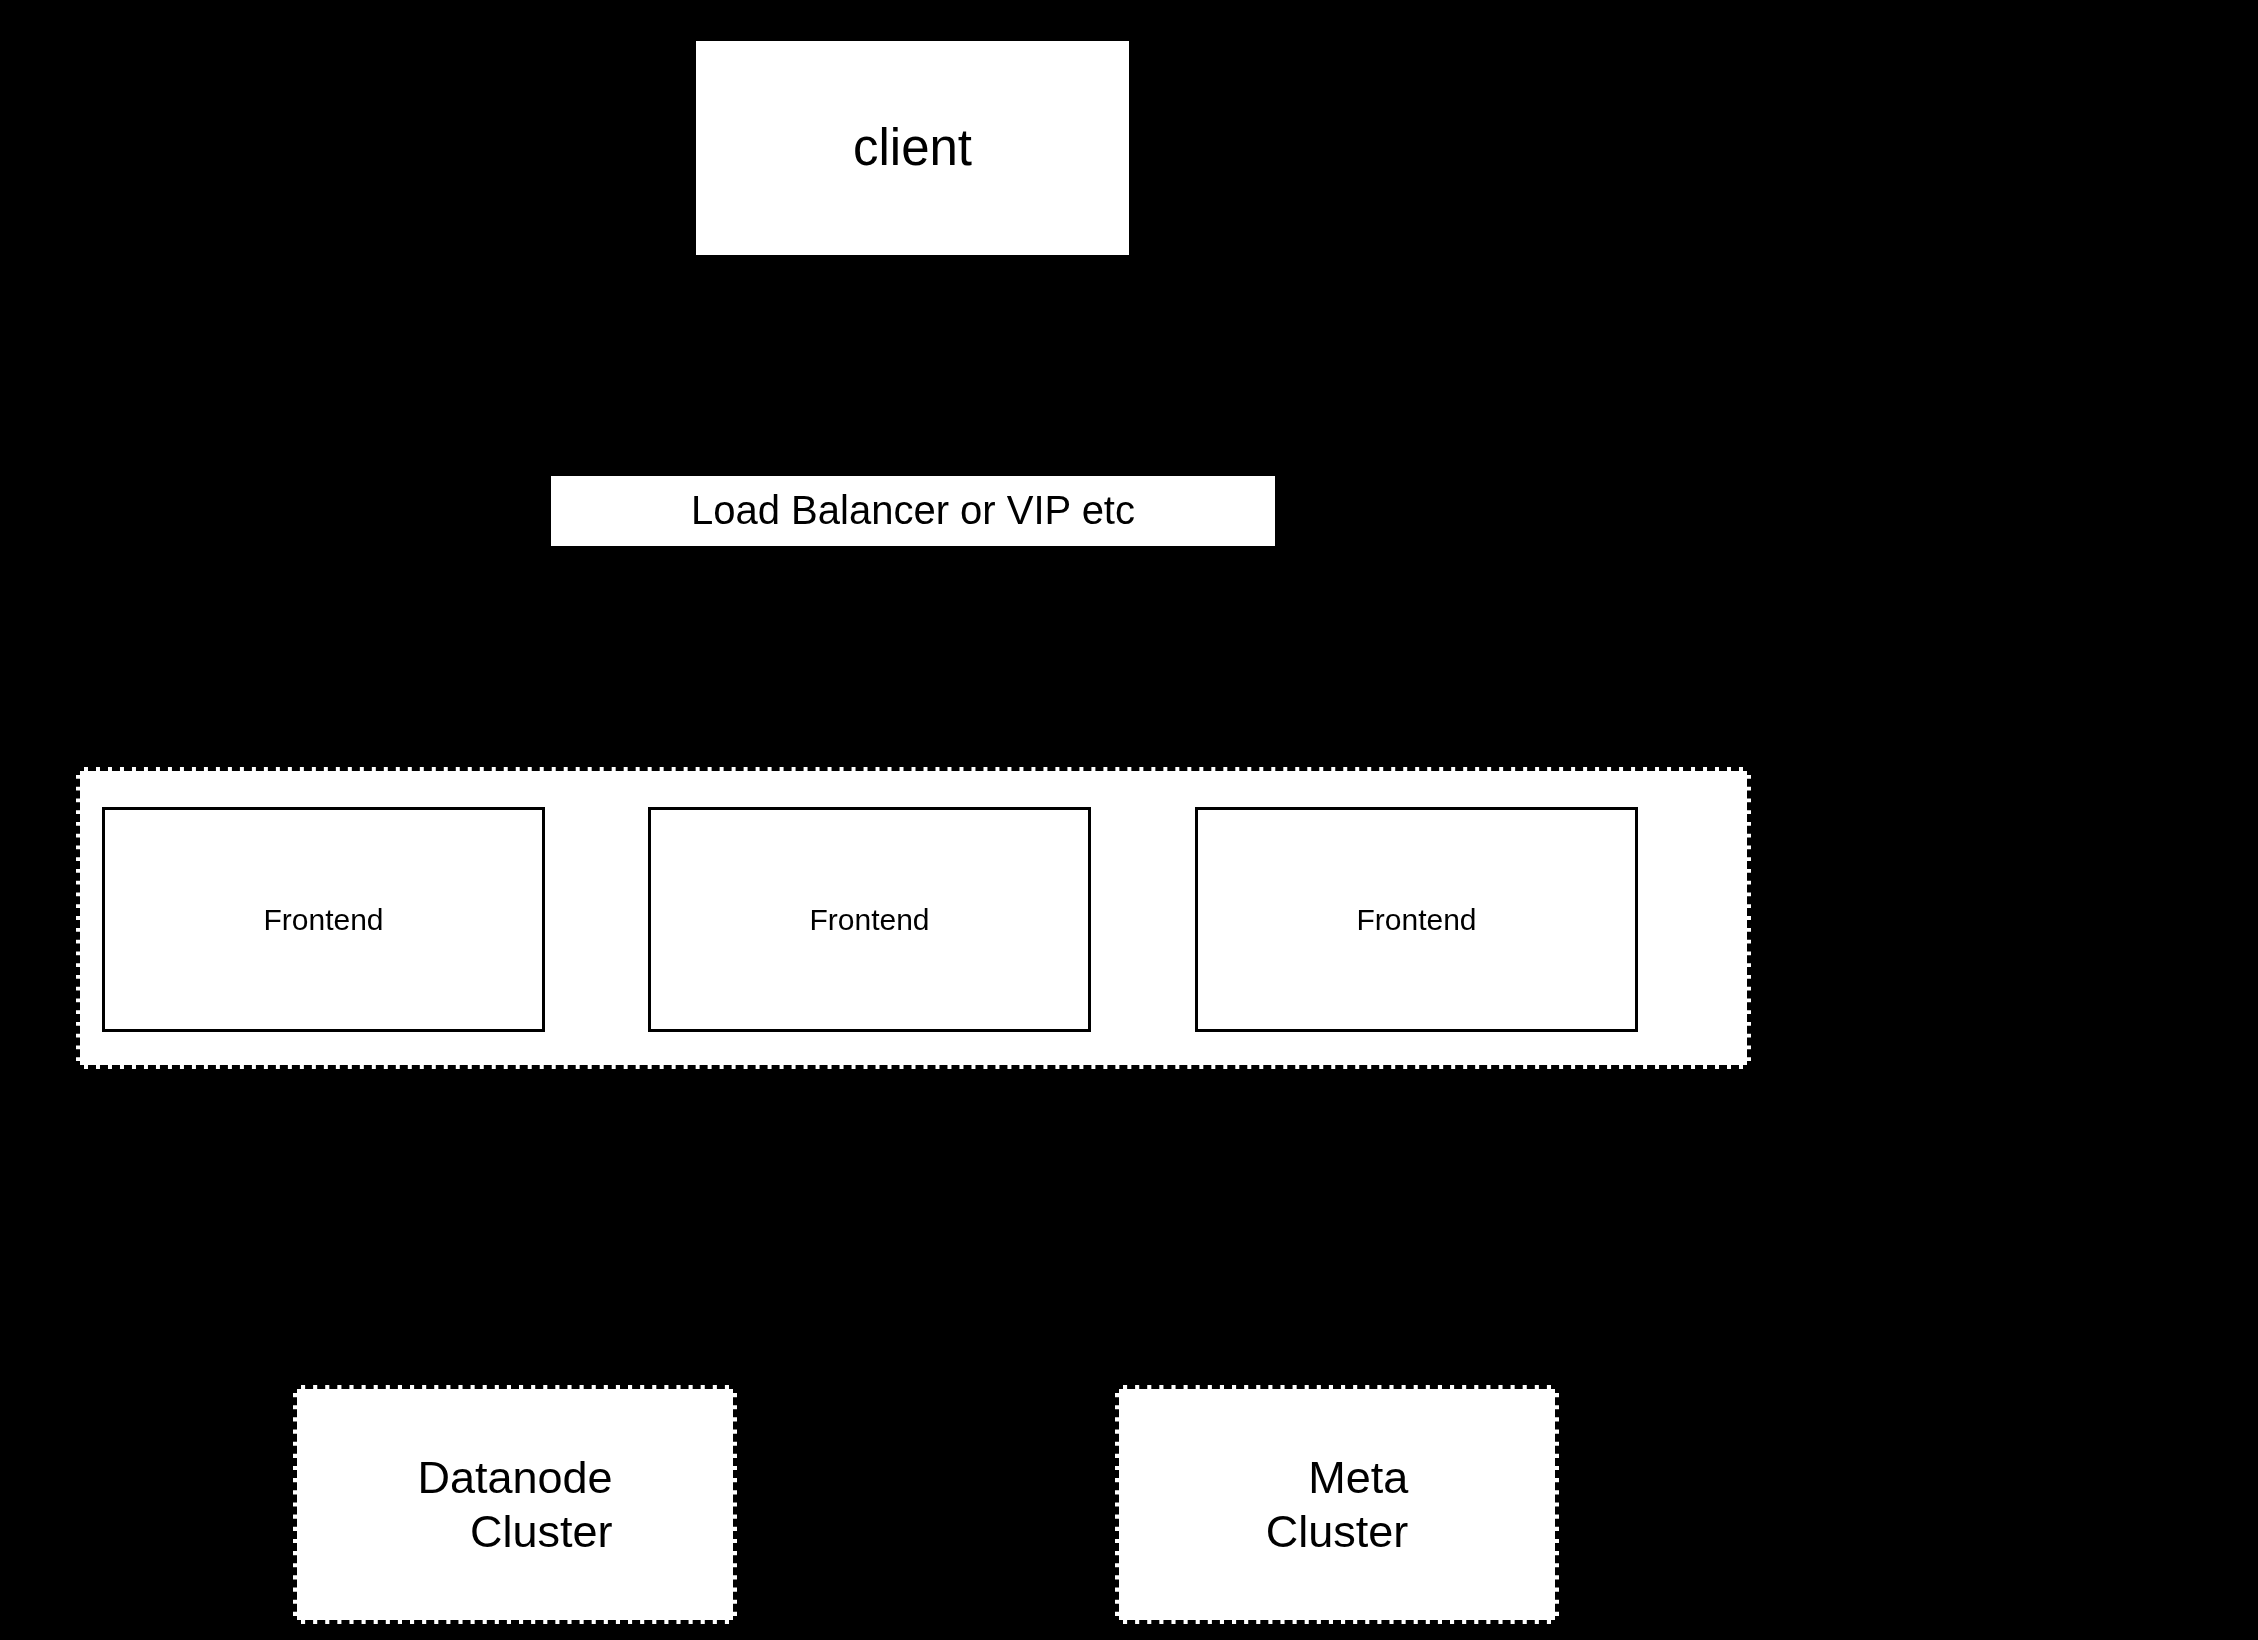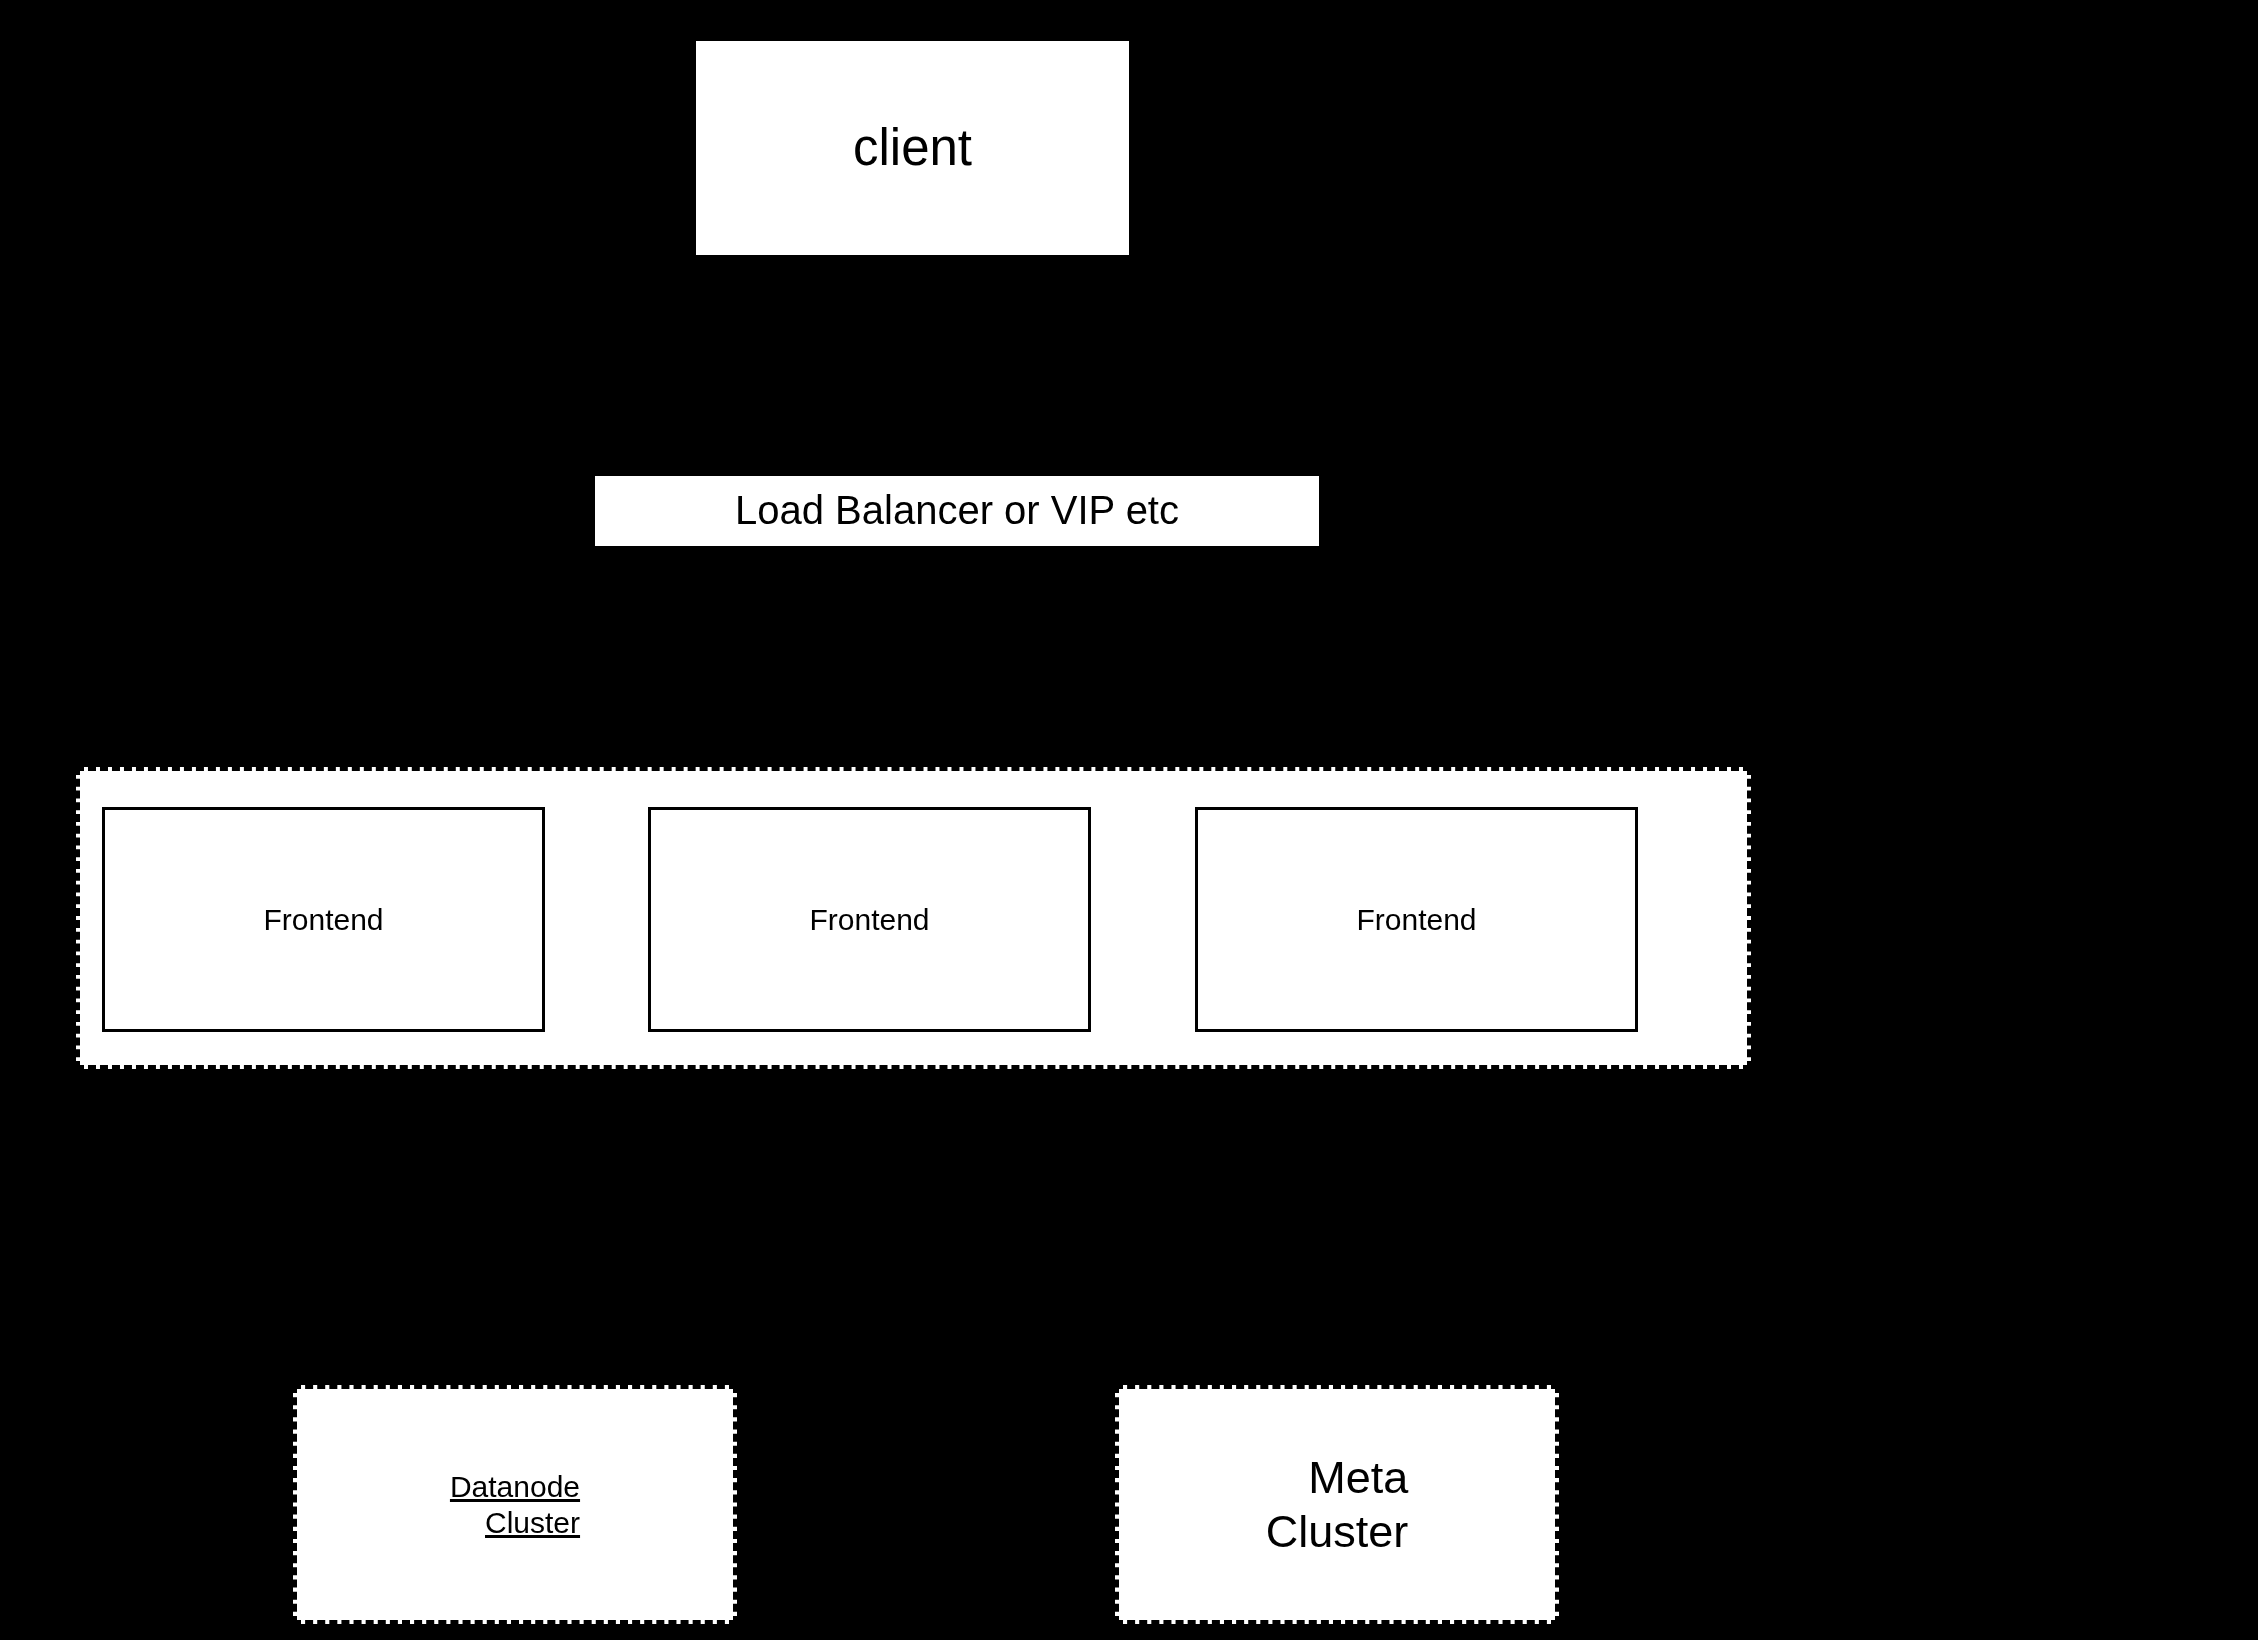--- a/index.html
+++ b/index.html
@@ -57,21 +57,20 @@
     height: 214px;
     font-size: 51px;
   }
 
   #load-balancer-node {
     left: 551px;
     top: 476px;
     width: 724px;
     height: 70px;
     font-size: 40px;
-    margin-left: 44px;
   }
 
   #frontend-group {
     left: 76px;
     top: 767px;
     width: 1675px;
     height: 302px;
     padding: 0;
     display: block;
   }
@@ -85,22 +84,21 @@
   }
   #frontend-box-1 { left: 22px; }
   #frontend-box-2 { left: 568px; }
   #frontend-box-3 { left: 1115px; }
 
   #datanode-cluster-node {
     left: 293px;
     top: 1385px;
     width: 444px;
     height: 239px;
-    font-size: 30px;
-    text-decoration: underline;
+    font-size: 45px;
   }
 
   #meta-cluster-node {
     left: 1115px;
     top: 1385px;
     width: 444px;
     height: 239px;
     font-size: 45px;
   }
 </style>

